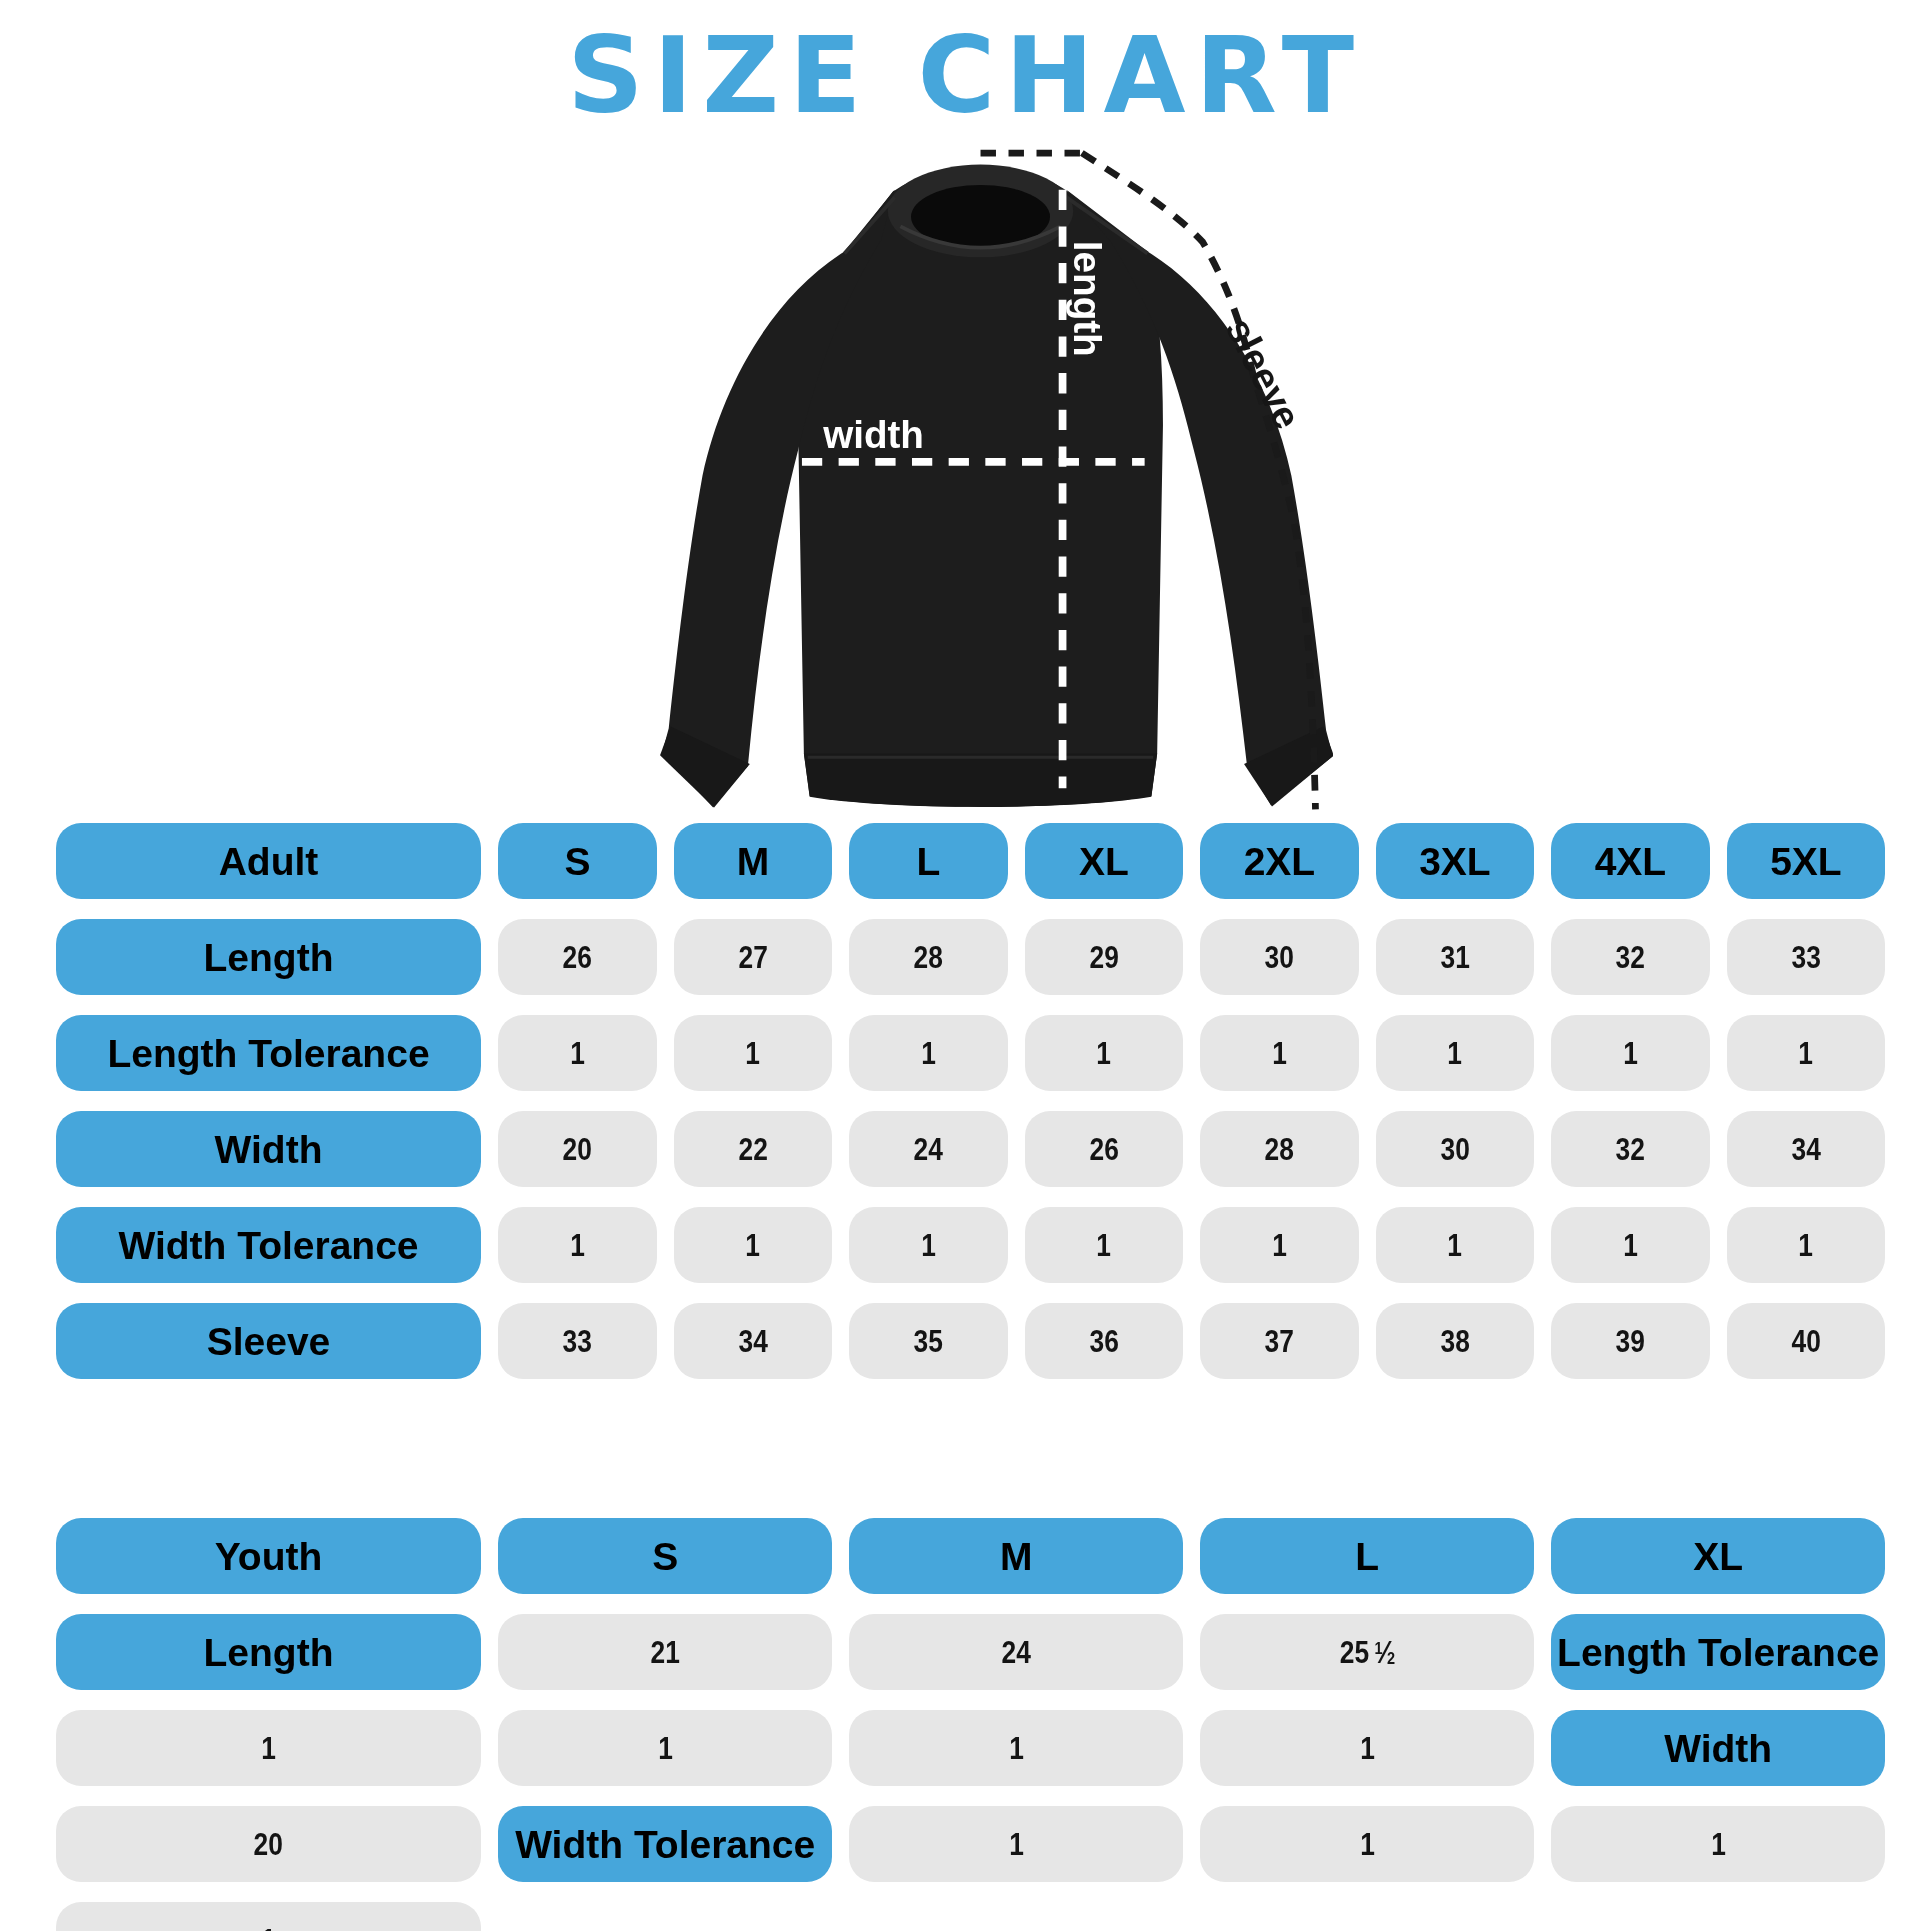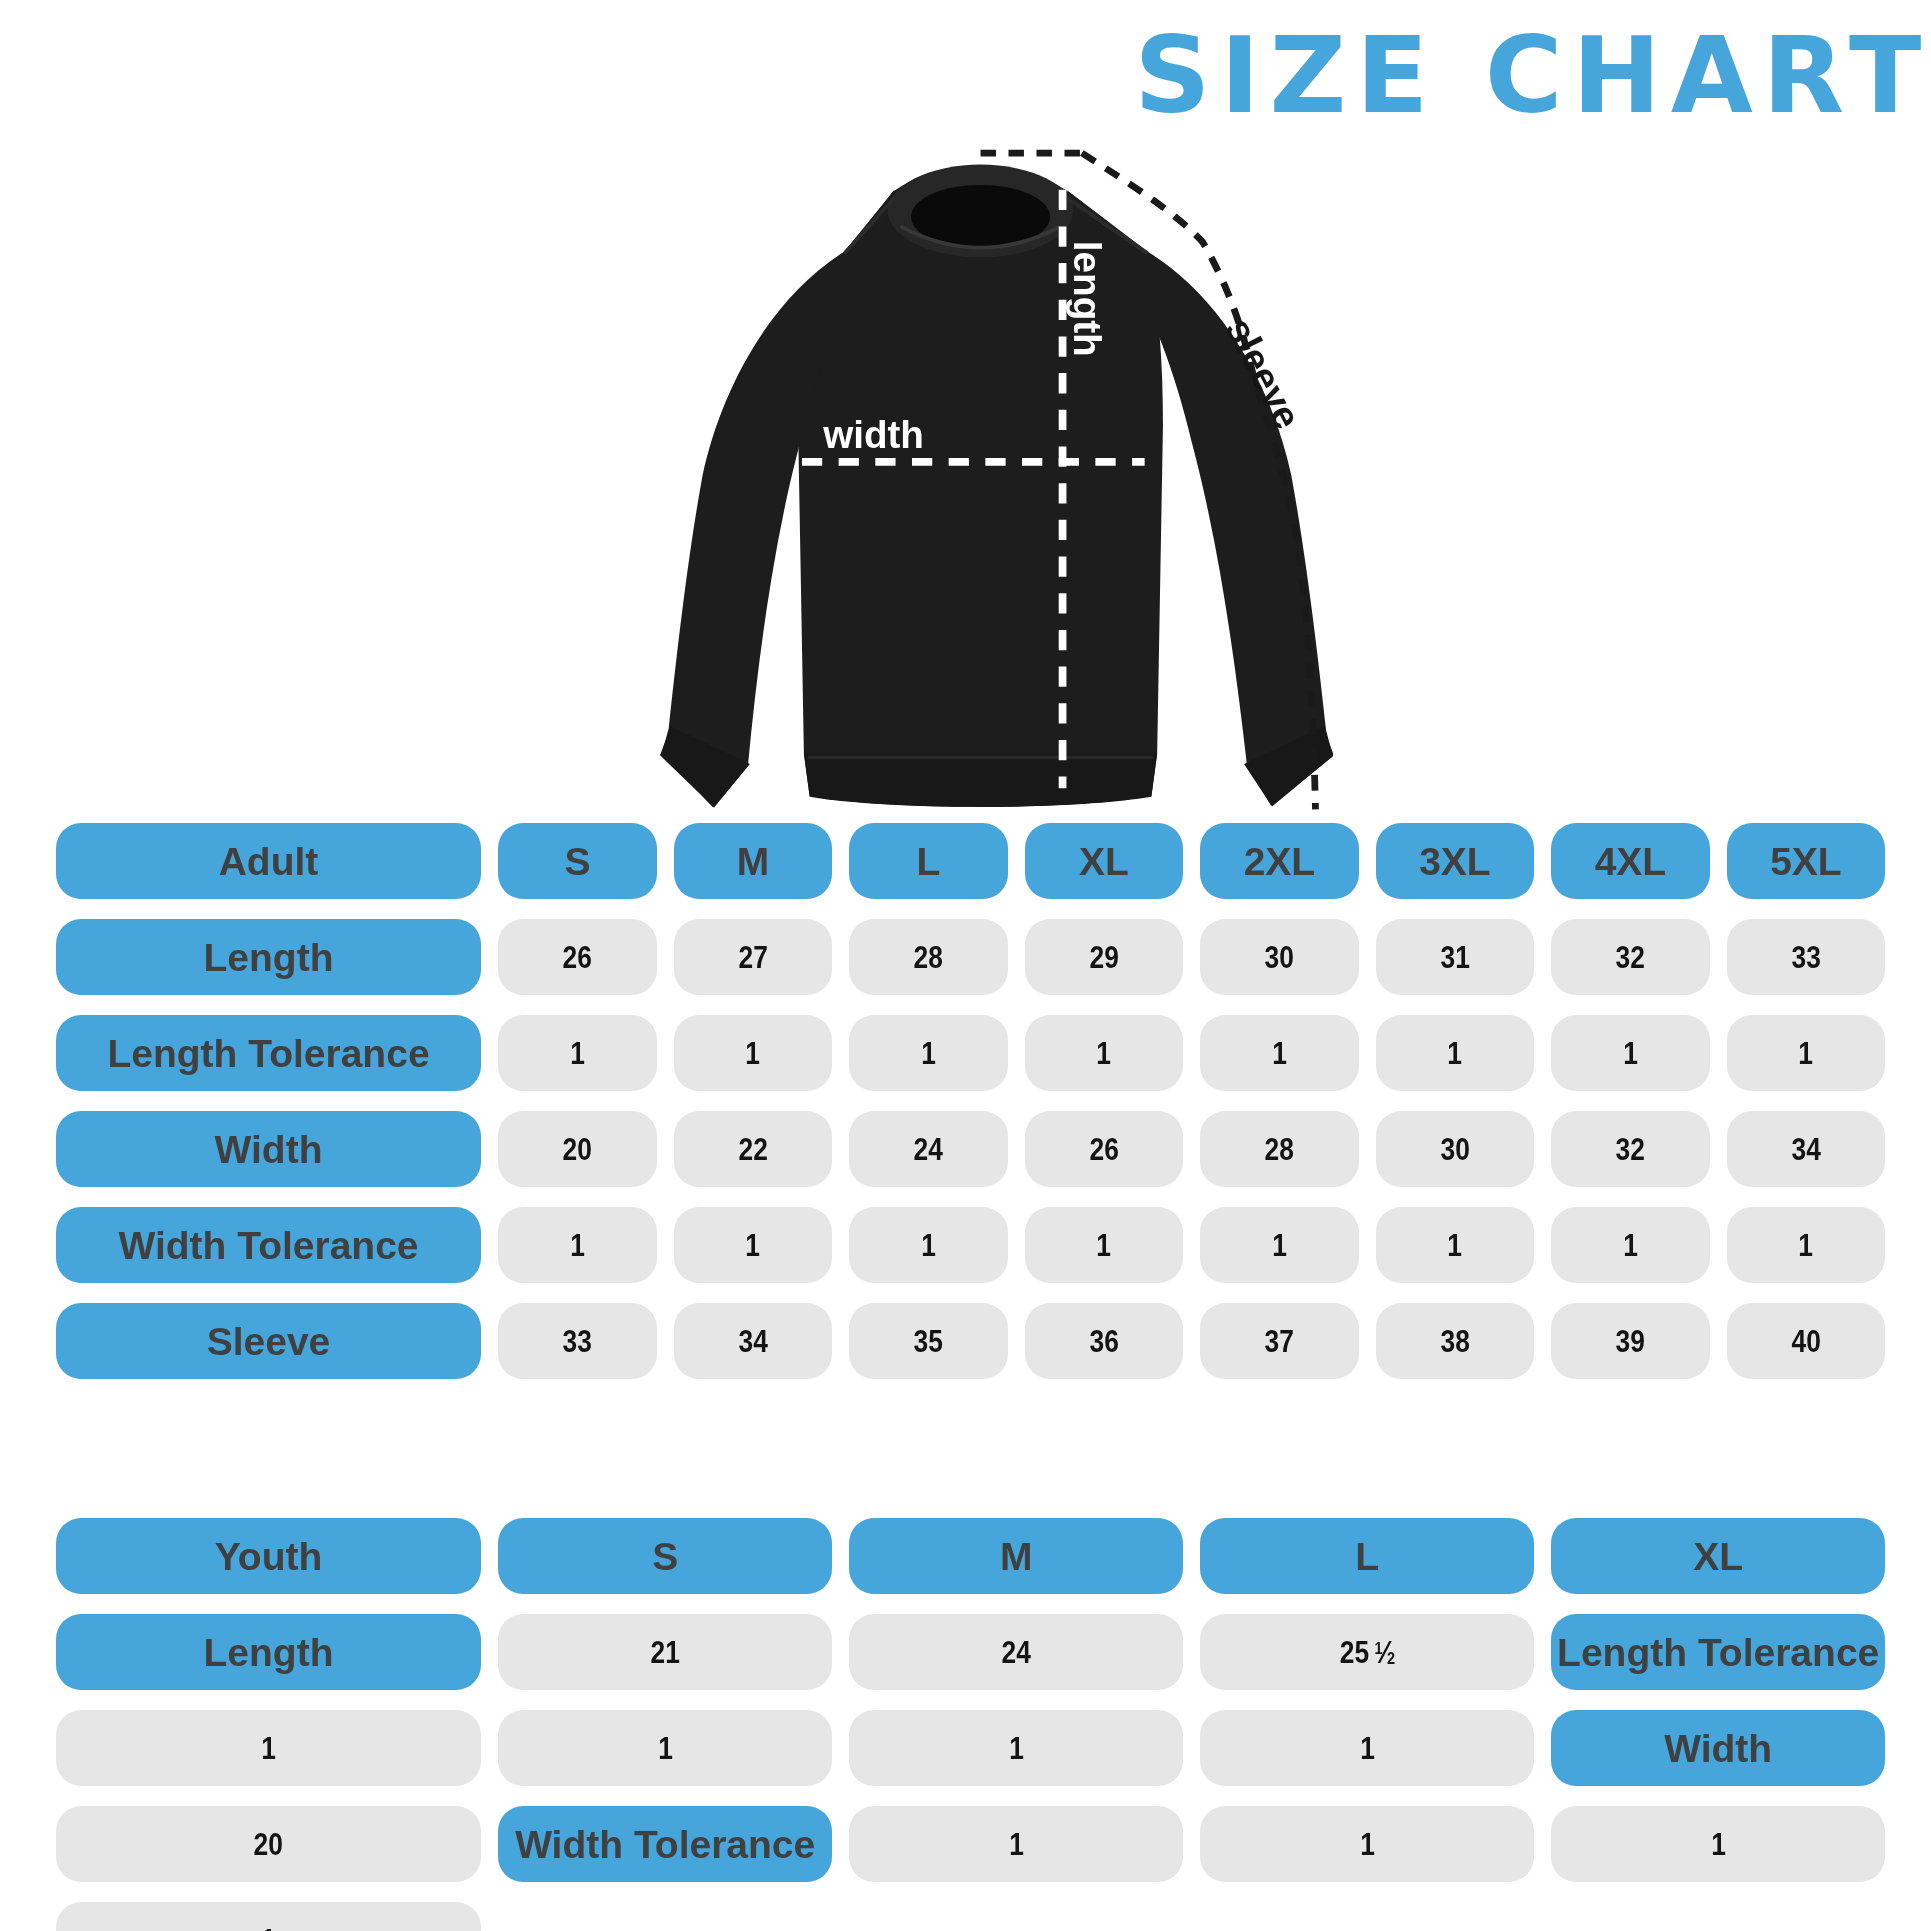--- a/index.html
+++ b/index.html
@@ -3,21 +3,21 @@
 <meta charset="utf-8">
 <style>
   html,body{margin:0;padding:0;}
   body{
     width:1931px;height:1931px;position:relative;overflow:hidden;
     background:#ffffff;
     font-family:"Liberation Sans",sans-serif;
   }
   .title{
     position:absolute;top:13.5px;left:0;width:100%;
-    text-align:right;
+    text-align:center;
     font-family:"DejaVu Sans",sans-serif;
     font-weight:bold;
     font-size:106px;
     letter-spacing:9.7px;
     color:var(--accent-blue,#46A6DB);
     white-space:nowrap;
   }
   .diagram{position:absolute;left:657px;top:126px;width:676px;height:695px;}
   .size-table{
     position:absolute;left:56px;width:1829px;
@@ -28,21 +28,21 @@
   .size-table.adult{top:823px;grid-template-columns:425px repeat(8,1fr);}
   .size-table.youth{top:1518px;grid-template-columns:425px repeat(4,1fr);}
   .pill{
     border-radius:25px;
     display:flex;align-items:center;justify-content:center;
     font-weight:bold;
     line-height:1;
   }
   .pill.blue{
     background:var(--accent-blue,#46A6DB);
-    color:#404040;
+    color:#000000;
     font-size:39px;
   }
   .pill.gray{
     background:var(--cell-gray,#E6E6E6);
     color:var(--text-dark,#141414);
     font-size:31px;
   }
   .pill .num{display:inline-block;transform:scaleX(.85);white-space:nowrap;}
   .half sup{font-size:.55em;vertical-align:.5em;}
   .half sub{font-size:.55em;vertical-align:-.08em;}

